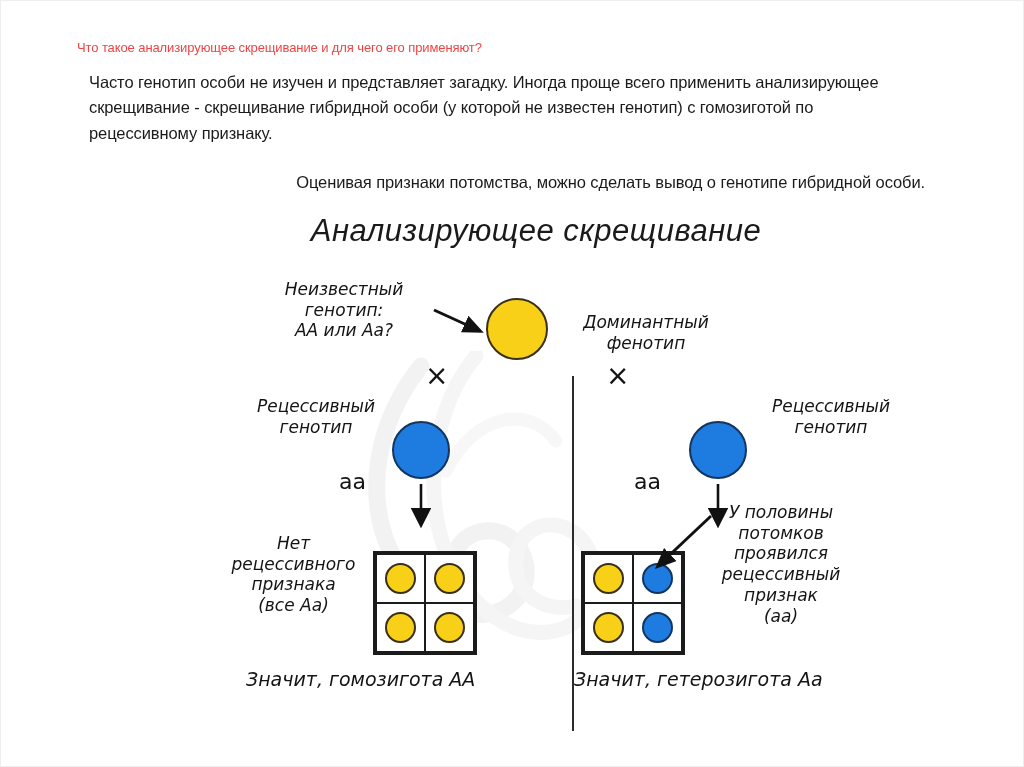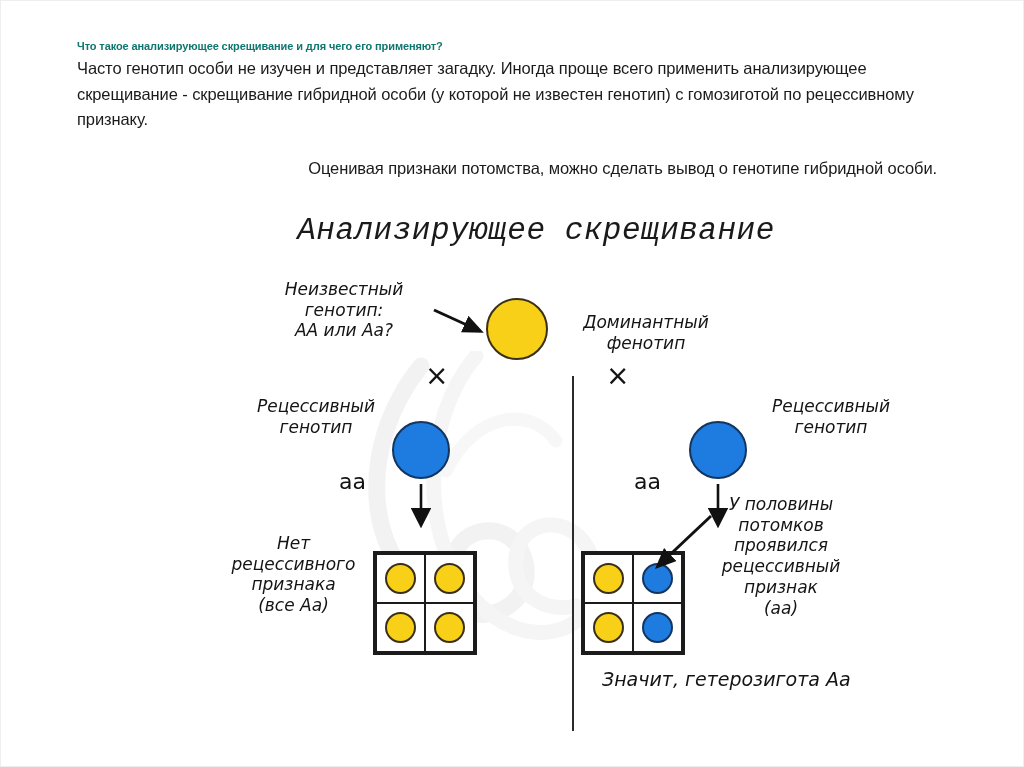--- a/index.html
+++ b/index.html
@@ -21,34 +21,34 @@
   }
 
   
   .text-block {
     position: absolute;
     left: 76px;
     top: 38px;
     width: 860px;
   }
   .lead-title {
-    font-size: 11px;
-    font-weight: bold;
-    color: #0f766e;
+    font-size: 13px;
+    font-weight: normal;
+    color: #ef4444;
     line-height: 1.45;
     letter-spacing: -0.1px;
     margin: 0 0 1px 0;
   }
   .lead-para {
     font-size: 16.5px;
     font-weight: normal;
     color: #1b1b1b;
     line-height: 1.55;
     letter-spacing: -0.1px;
-    margin: 0;
+    margin: 12px;
   }
   .lead-para.second {
     margin-top: 23px;
     text-align: right;
   }
 
   
   .diagram {
     position: absolute;
     left: 205px;
@@ -67,21 +67,21 @@
     opacity: 0.5;
     pointer-events: none;
   }
 
   .dg-title {
     position: absolute;
     left: 0px;
     top: 12px;
     width: 660px;
     text-align: center;
-    font-family: Liberation Mono, monospace;
+    font-family: Liberation Sans, sans-serif;
     font-size: 31px;
     font-style: italic;
     color: #1a1a1a;
     letter-spacing: 0.5px;
     white-space: nowrap;
   }
 
   .hand {
     font-family: "DejaVu Sans", sans-serif;
     font-style: italic;
@@ -246,28 +246,29 @@
           <div class="pn-dot b"></div>
         </div>
       <div class="pn-cell">
           <div class="pn-dot y"></div>
         </div>
       <div class="pn-cell">
           <div class="pn-dot b"></div>
         </div>
     </div>
 
-    <div class="lbl" style="left:490px; top:293px; width:170px; text-align:center;">У половины
+    <div class="lbl" style="left:490px; top:301px; width:170px; text-align:center;">У половины
 потомков
 проявился
 рецессивный
 признак
 (aa)</div>
 
-    <div class="concl" style="left:396px; top:467px;">Значит, гетерозигота Aa</div>
+    <div class="concl" style="left:40px; top:467px;">Значит, гомозигота AA</div>
+    <div class="concl" style="left:368px; top:467px;">Значит, гетерозигота Aa</div>
 
     <svg class="overlay" viewBox="0 0 720 540">
       <defs>
         <marker id="arrowhead" markerWidth="7" markerHeight="7" refX="5.6" refY="3" orient="auto">
           <polygon points="0 0, 7 3, 0 6" fill="#111111"></polygon>
         </marker>
         <marker id="arrowheadsm" markerWidth="8" markerHeight="8" refX="4" refY="4" orient="auto">
           <polygon points="0 0, 8 4, 0 8" fill="#111111"></polygon>
         </marker>
       </defs>

